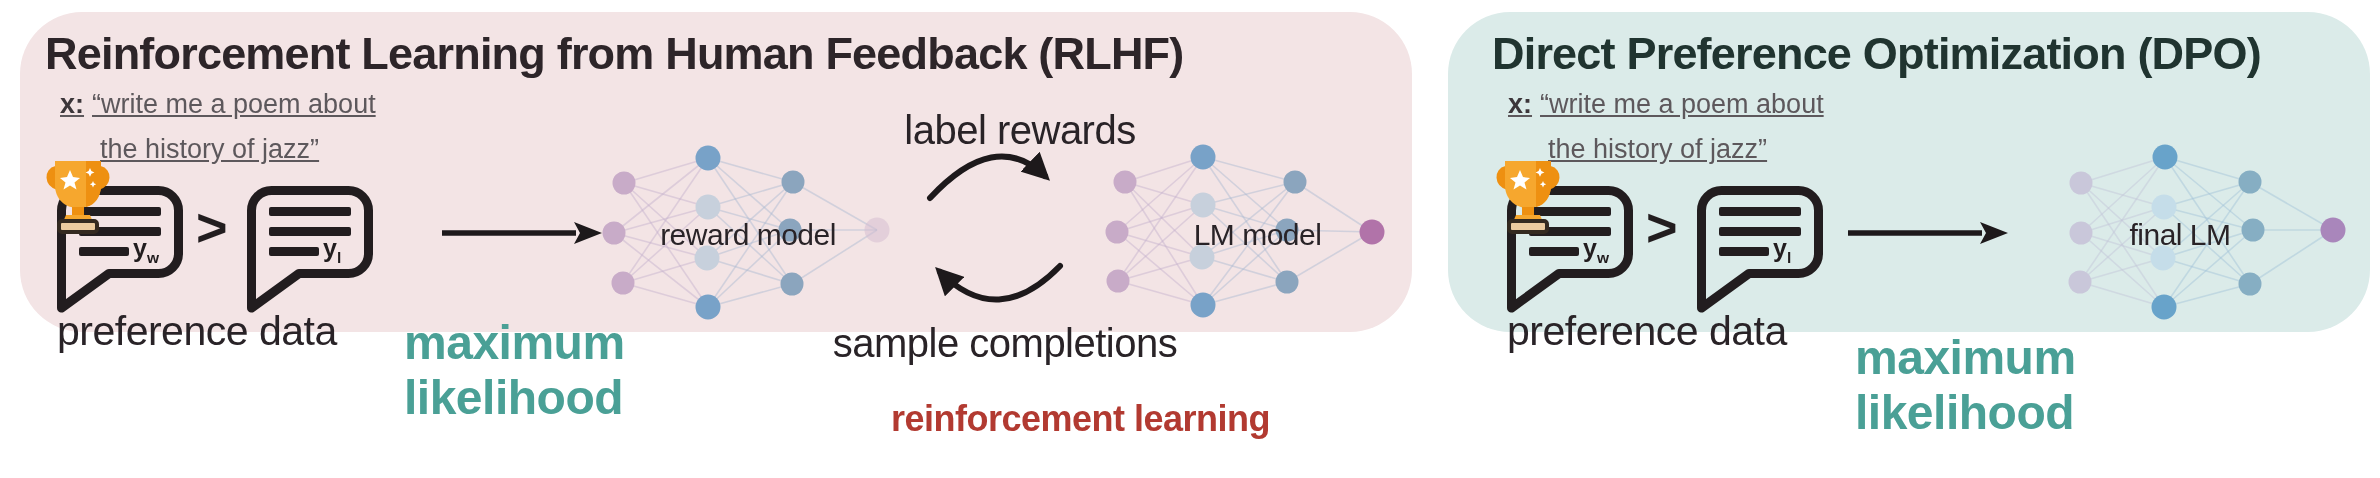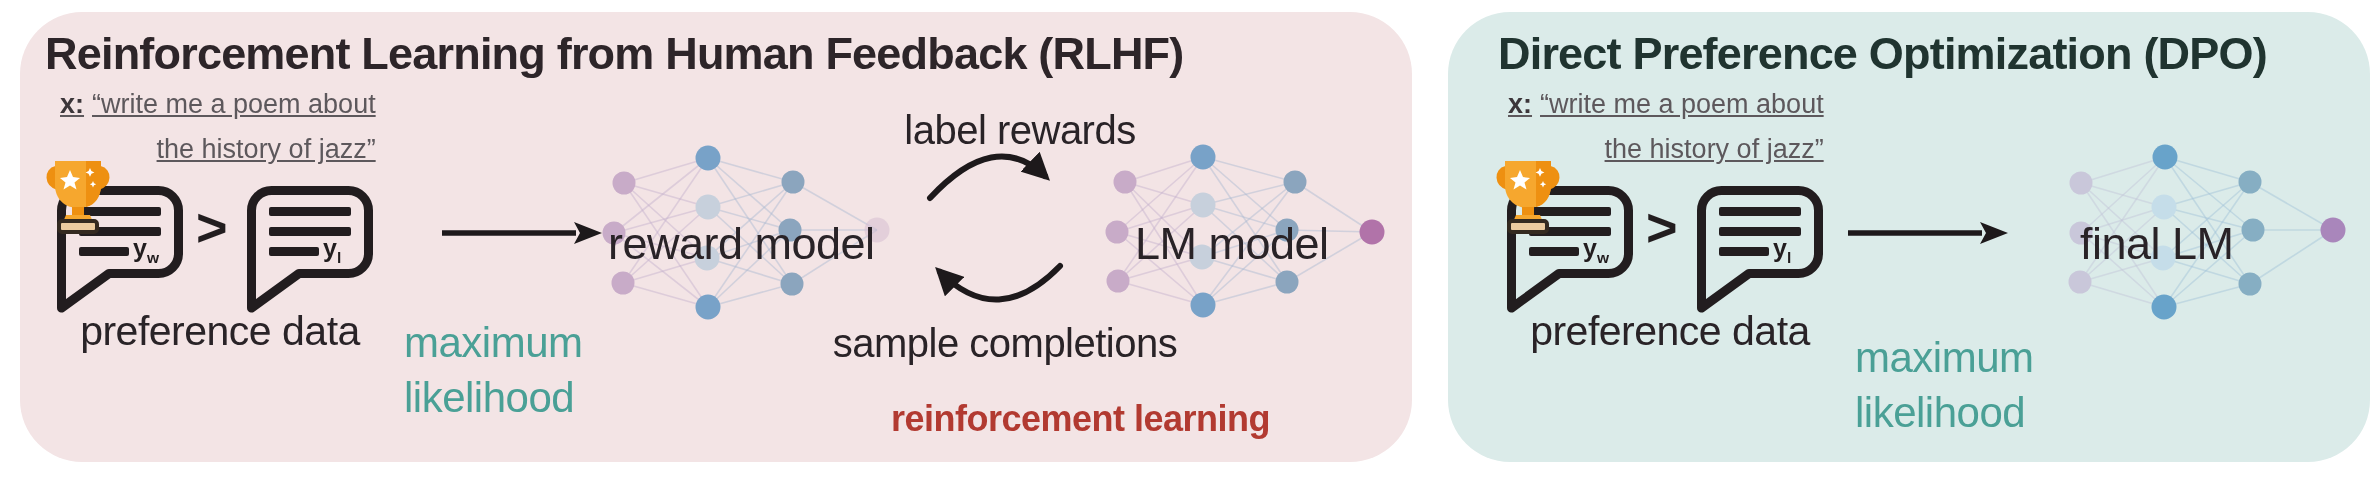--- a/index.html
+++ b/index.html
@@ -1,36 +1,36 @@
 <!DOCTYPE html>
 <html style="--page-bg: #ffffff; --rlhf-bg: #f3e4e5; --dpo-bg: #dbebe9; --rlhf-title: #2d2529; --dpo-title: #203430; --dark-text: #292327; --prompt-gray: #5d585c; --teal: #4aa096; --red: #b23a31; --arrow-black: #1d191b; --stroke-dark: #221d1f; --t-gold: #f6a72e; --t-gold-dark: #ee9011; --t-base: #eccb9f;"><head>
 <meta charset="utf-8">
 <style>
   html,body{margin:0;padding:0;background:var(--page-bg,#fff);}
   #stage{position:relative;width:2380px;height:478px;overflow:hidden;
          font-family:"Liberation Sans","DejaVu Sans",sans-serif;}
-  .panel{position:absolute;top:12px;height:450px;border-radius:62px;}
+  .panel{position:absolute;top:12px;height:320px;border-radius:62px;}
   #panel-rlhf{left:20px;width:1392px;background:var(--rlhf-bg);}
   #panel-dpo{left:1448px;width:922px;background:var(--dpo-bg);}
   .title{position:absolute;font-weight:700;font-size:45px;letter-spacing:-0.8px;white-space:nowrap;}
   #panel-rlhf .title{left:25px;top:16px;color:var(--rlhf-title);}
-  #panel-dpo .title{left:50px;top:16px;color:var(--dpo-title);}
+  #panel-dpo .title{left:44px;top:16px;color:var(--dpo-title);}
   .prompt{position:absolute;font-size:27px;line-height:45px;color:var(--prompt-gray);white-space:nowrap;text-decoration:underline;}
   #panel-rlhf .prompt{left:40px;top:70px;}
   #panel-dpo .prompt{left:60px;top:70px;}
   .prompt .px{font-weight:700;color:#3c363a;margin-right:8px;}
-  .prompt .l2{padding-left:40px;text-align:right;}
+  .prompt .l2{padding-left:40px;}
   .bubble{position:absolute;width:130px;height:136px;}
   .bubble svg{position:absolute;left:0;top:0;}
   .bubble .ylabel{position:absolute;left:76px;top:48px;font-weight:700;font-size:25px;color:var(--stroke-dark);}
   .bubble .ylabel sub{font-size:0.62em;}
   .gt{position:absolute;font-weight:700;font-size:54px;color:var(--stroke-dark);}
-  .caption{position:absolute;font-size:41px;color:var(--dark-text);text-align:center;white-space:nowrap;letter-spacing:-0.5px;}
-  .mlikelihood{position:absolute;font-weight:400;font-size:42px;line-height:55px;color:var(--teal);letter-spacing:-0.5px;}
-  .netlabel{position:absolute;font-size:45px;color:var(--dark-text);white-space:nowrap;letter-spacing:-0.5px;}
+  .caption{position:absolute;font-size:41px;color:var(--dark-text);white-space:nowrap;letter-spacing:-0.5px;}
+  .mlikelihood{position:absolute;font-weight:700;font-size:48px;line-height:55px;color:var(--teal);letter-spacing:-0.5px;}
+  .netlabel{position:absolute;font-size:30px;color:var(--dark-text);text-align:center;white-space:nowrap;letter-spacing:-0.5px;}
   .cyclabel{position:absolute;font-size:40px;color:var(--dark-text);text-align:center;white-space:nowrap;letter-spacing:-0.5px;}
   .rl-red{position:absolute;font-weight:700;font-size:36px;color:var(--red);text-align:right;white-space:nowrap;letter-spacing:-0.5px;}
   .netsvg,.arrowsvg,.cyclesvg,.trophy{position:absolute;}
   .bubble-path{fill:none;stroke:var(--stroke-dark);stroke-width:9;stroke-linejoin:round;}
   .bubble-line{fill:var(--stroke-dark);}
   .arrow-stroke{stroke:var(--arrow-black);fill:none;}
   .arrow-fill{fill:var(--arrow-black);}
   .trophy .cup{fill:var(--t-gold);}
   .trophy .cupdark{fill:var(--t-gold-dark);}
   .trophy .base{fill:var(--t-base);stroke:#342a20;stroke-width:4;}

